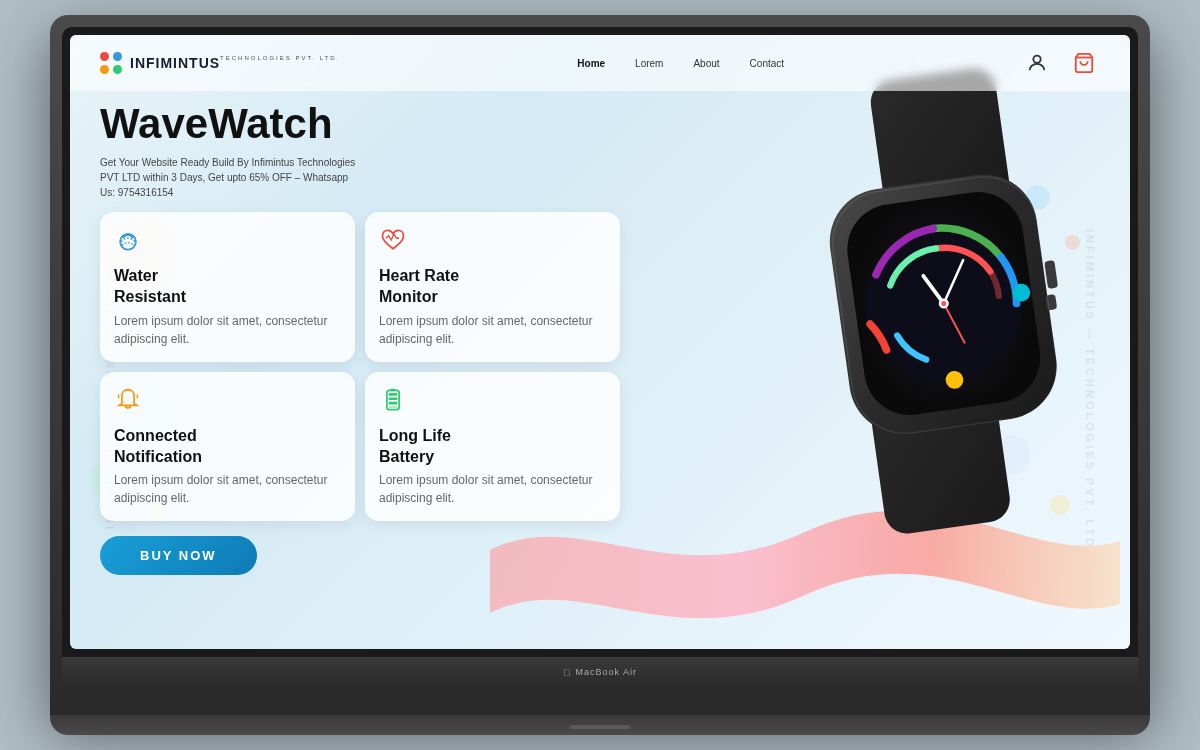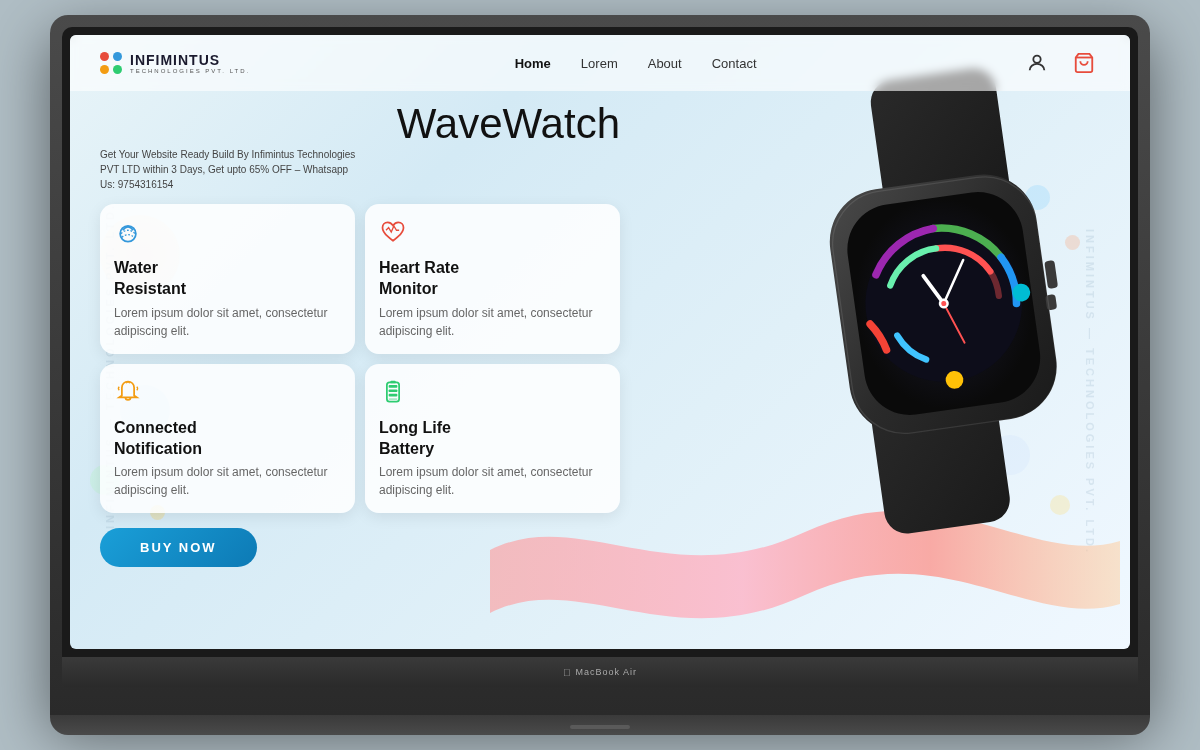--- a/index.html
+++ b/index.html
@@ -123,21 +123,21 @@
     }
 
     .logo-dot {
       border-radius: 50%;
       width: 9px;
       height: 9px;
     }
 
     .logo-text-area {
       display: flex;
-      flex-direction: column;
+      flex-direction: row;
     }
 
     .logo-brand {
       font-size: 14px;
       font-weight: 900;
       color: #1a1a2e;
       letter-spacing: 1px;
       text-transform: uppercase;
     }
 
@@ -148,21 +148,21 @@
       text-transform: uppercase;
     }
 
     .nav-links {
       display: flex;
       gap: 30px;
       align-items: center;
     }
 
     .nav-link {
-      font-size: 13px;
+      font-size: 10px;
       color: #333;
       cursor: pointer;
       font-weight: 400;
     }
 
     .nav-link.active {
       font-weight: 700;
       color: #111;
     }
 
@@ -194,25 +194,24 @@
 
     
     .left-col {
       width: 52%;
       position: relative;
       z-index: 10;
     }
 
     .hero-title {
       font-size: 42px;
-      font-weight: 400;
+      font-weight: 700;
       color: #111;
       line-height: 1.1;
-      margin-bottom: 0;
-      text-align: right;
+      margin-bottom: 8px;
     }
 
     .hero-subtitle {
       font-size: 10px;
       color: #444;
       line-height: 1.5;
       max-width: 260px;
       margin-bottom: 12px;
     }
 

